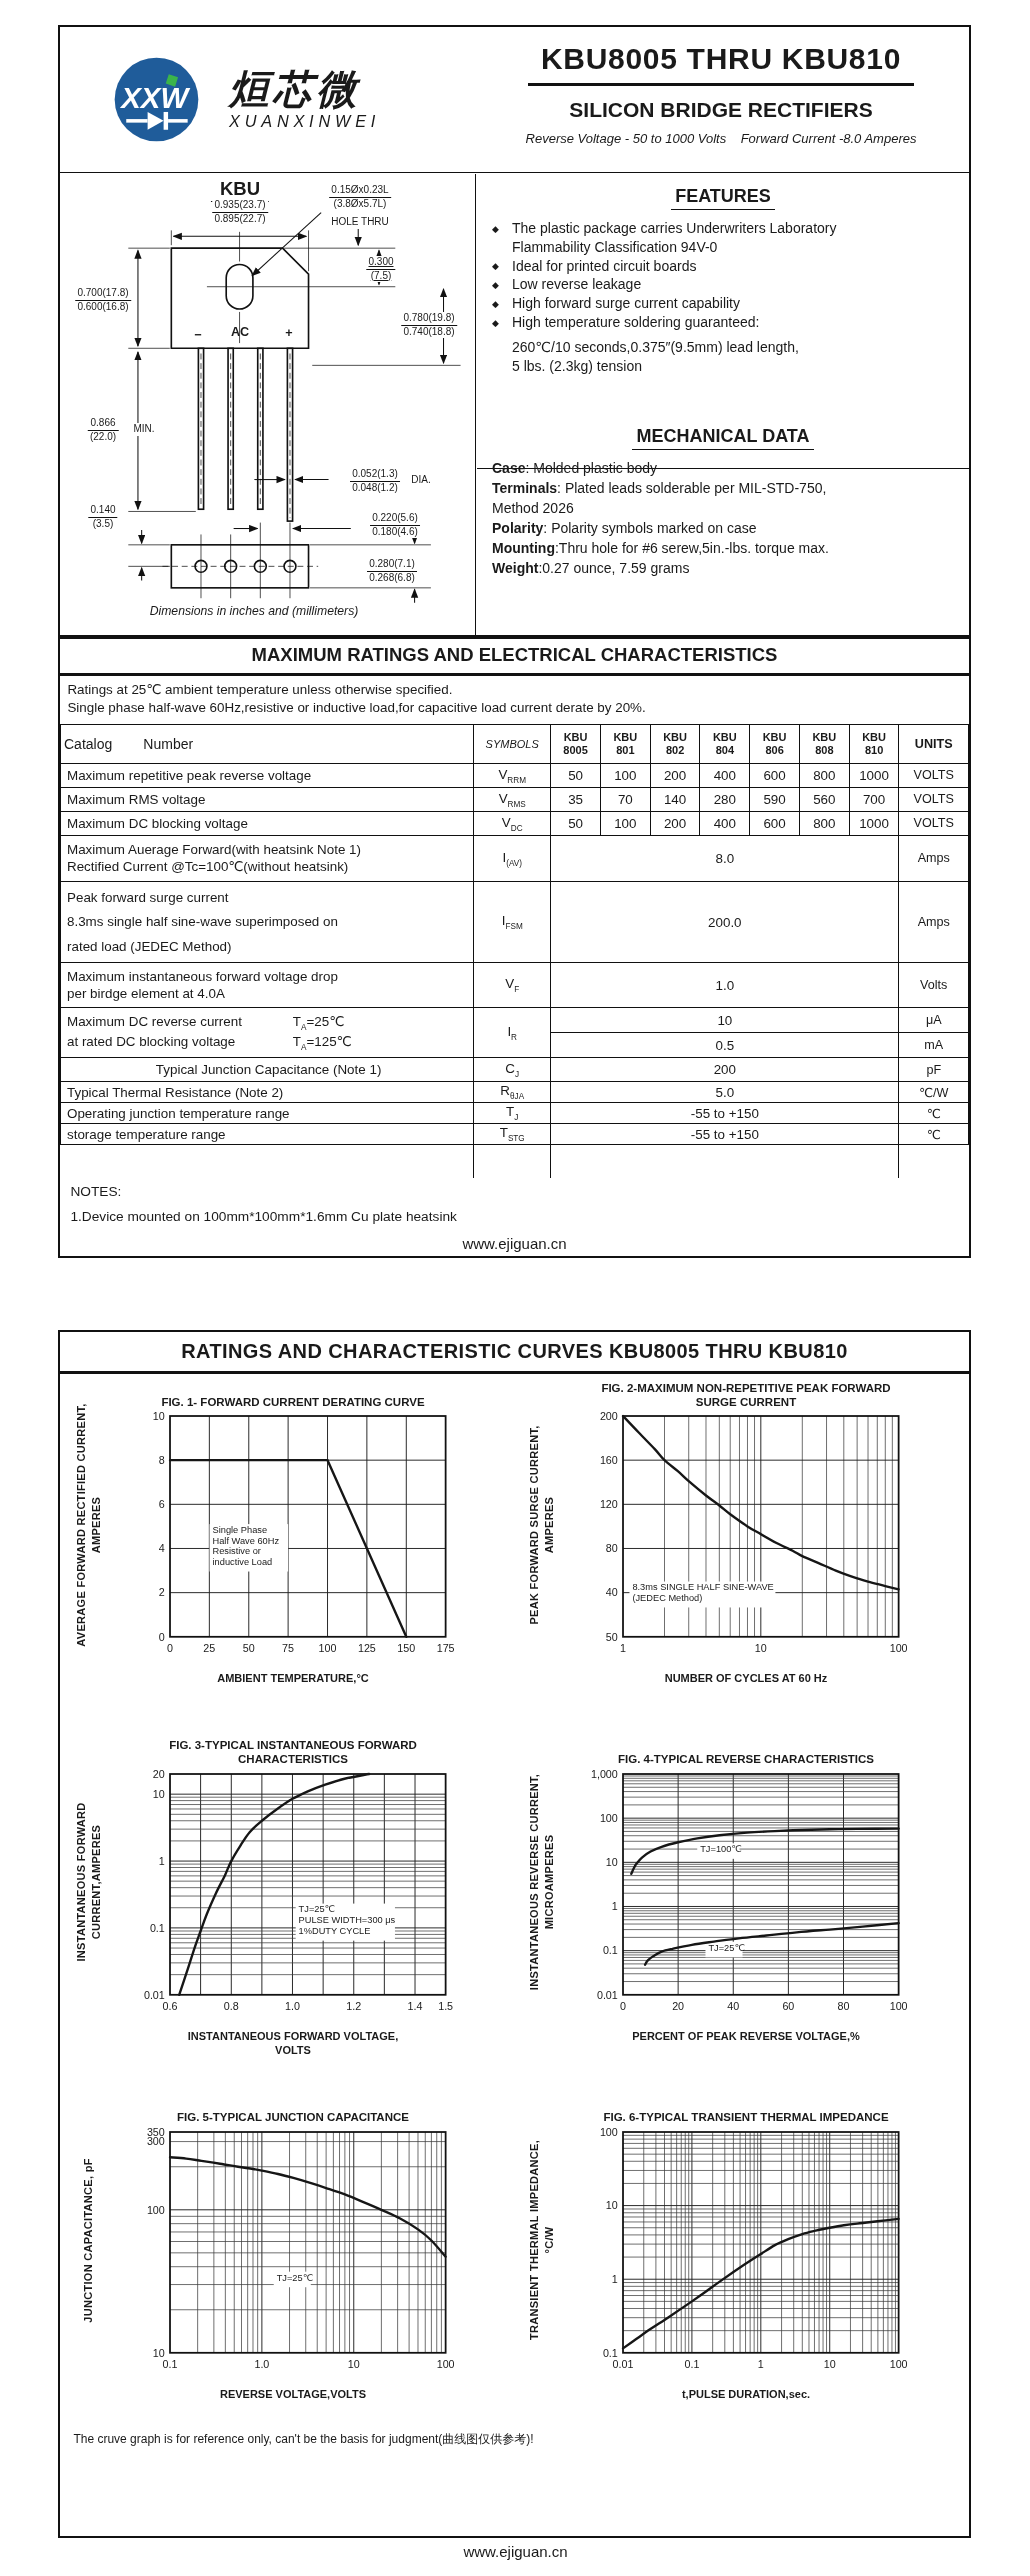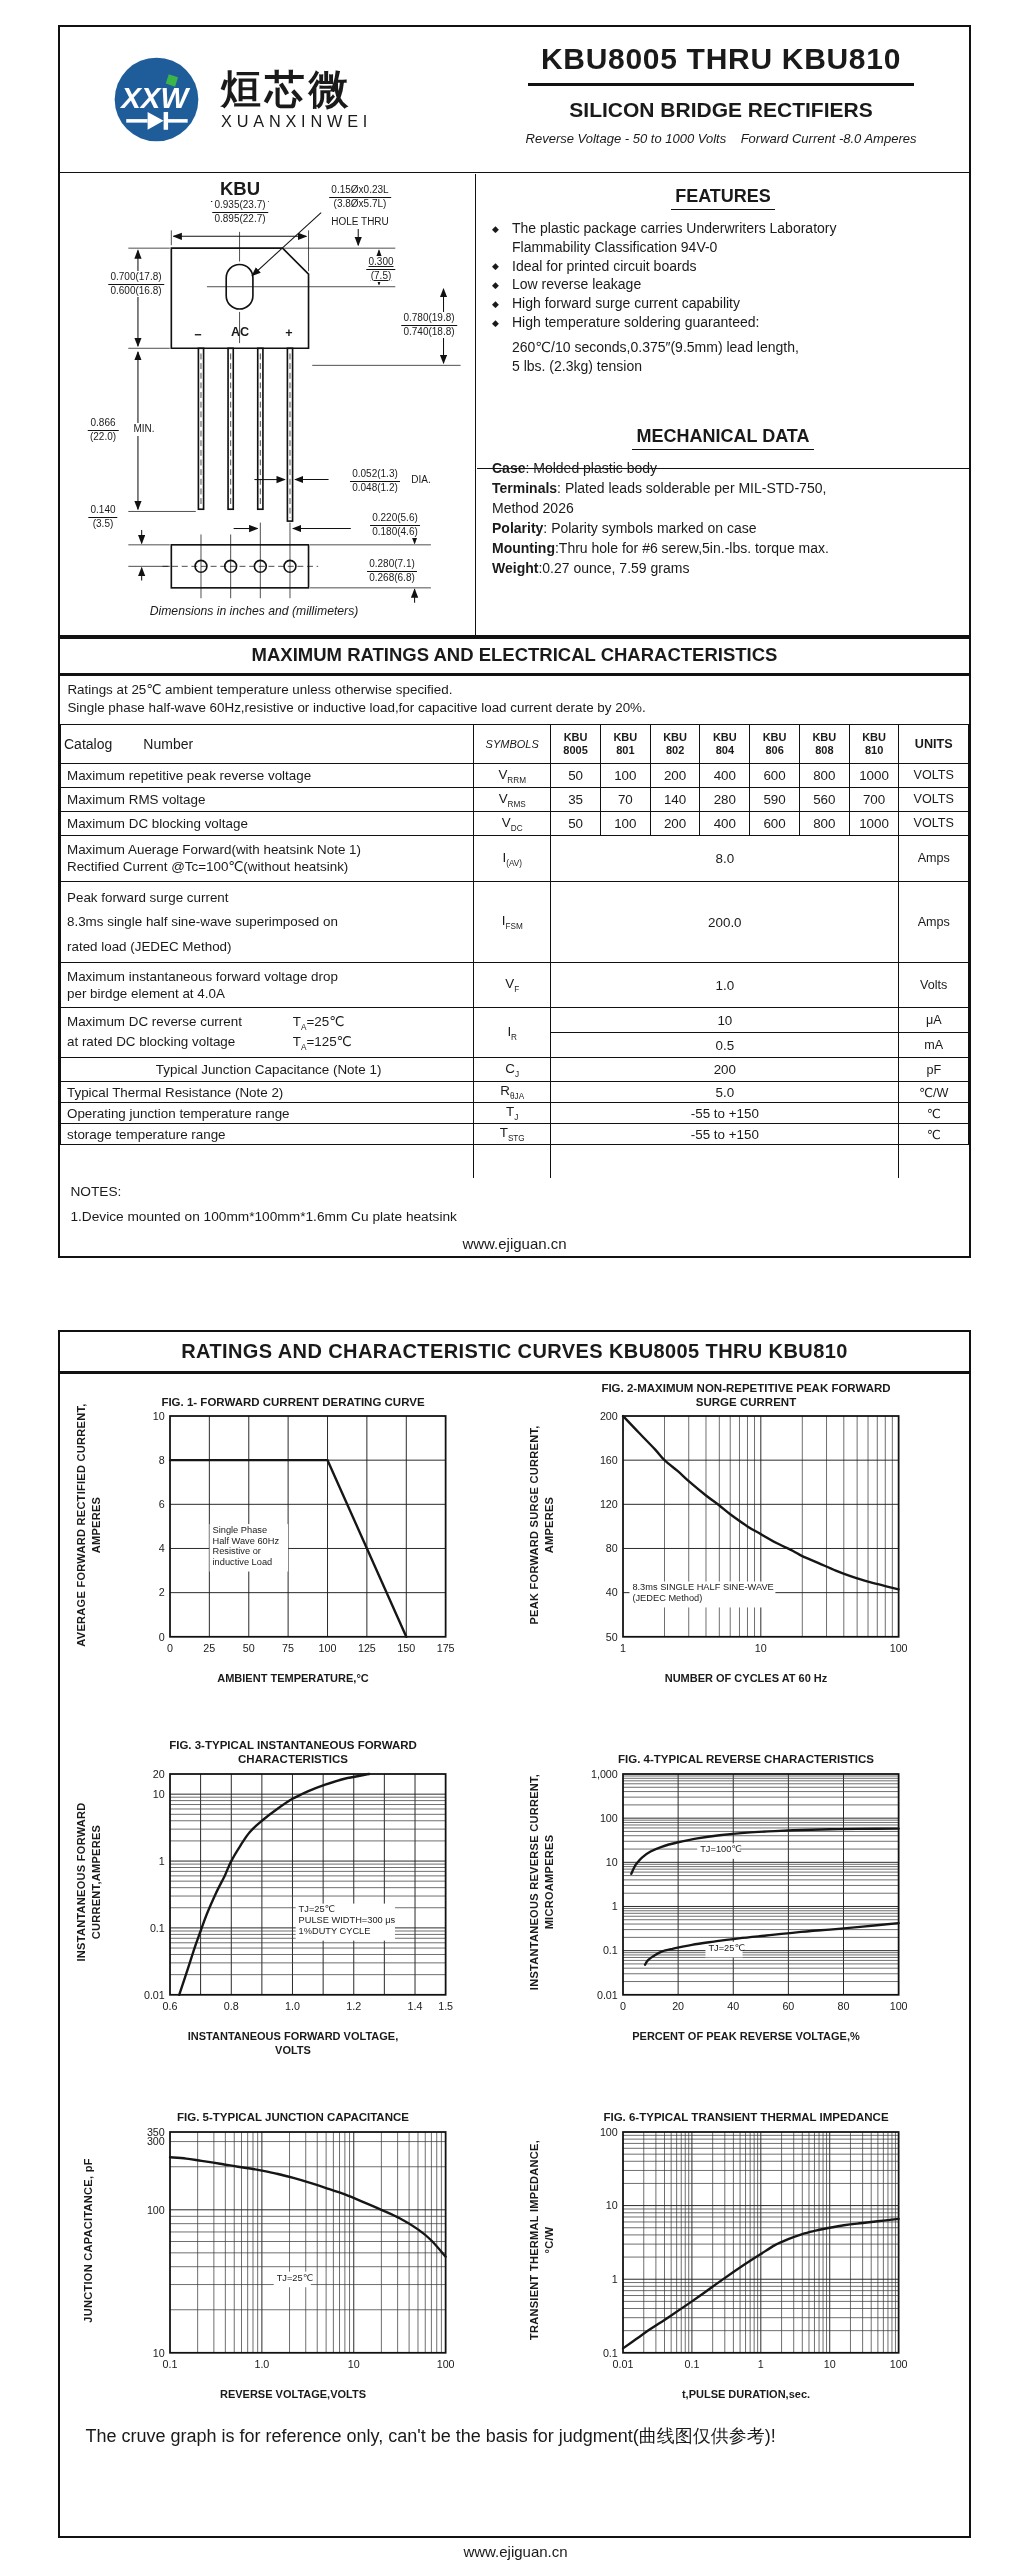--- a/index.html
+++ b/index.html
@@ -5,21 +5,21 @@
   html,body{margin:0;padding:0;background:#fff;}
   .sheet{position:relative;width:1031px;height:2576px;background:#fff;overflow:hidden;
          font-family:"Liberation Sans","DejaVu Sans",sans-serif;color:#1a1a1a;}
   .page{position:absolute;background:#fff;border:2.2px solid #111;box-sizing:border-box;}
   #p1{left:58px;top:25px;width:913px;height:1233px;}
   #p2{left:58px;top:1330px;width:913px;height:1208px;}
   
   .hdr{display:flex;height:145px;border-bottom:1.5px solid #111;}
   .logo{width:413px;display:flex;align-items:center;padding-left:52px;box-sizing:border-box;}
   .logo-mark{width:89px;height:89px;flex:0 0 auto;}
-  .logo-text{margin-left:20px;}
+  .logo-text{margin-left:28px;font-style:italic;}
   .logo-cn{font-size:40px;font-weight:bold;letter-spacing:3.7px;line-height:1.05;}
   .logo-en{font-size:16.3px;letter-spacing:4.8px;margin-top:2.2px;}
   .titlebox{flex:1;text-align:center;padding-top:15px;}
   .doc-title{font-size:30px;font-weight:bold;letter-spacing:0.7px;}
   .title-rule{width:78%;height:3px;background:#111;margin:7.4px auto 0;}
   .doc-sub{font-size:21px;font-weight:bold;margin-top:12px;}
   .doc-tag{font-size:13px;font-style:italic;margin-top:8.2px;white-space:pre;}
   
   .drawcell{position:absolute;left:0;top:147px;width:415px;height:461px;border-right:1.5px solid #111;}
   .drawcell svg{position:absolute;left:0;top:0;}
@@ -82,21 +82,21 @@
   .fig-title{min-height:33px;display:flex;flex-direction:column;justify-content:flex-end;text-align:center;
              font-weight:bold;font-size:11.5px;line-height:14px;padding-bottom:1.5px;}
   svg.plot{display:block;}
   .fig-xlab{text-align:center;font-weight:bold;font-size:11px;line-height:14px;margin-top:3px;}
   .gl{stroke:#3c3c3c;stroke-width:1;}
   .glM{stroke:#222;stroke-width:1.3;}
   .pborder{fill:none;stroke:#111;stroke-width:2.4;}
   .curve{fill:none;stroke:#161616;stroke-width:3.2;stroke-linecap:round;}
   .tick{font-size:14.5px;fill:#1a1a1a;}
   .ann{font-size:12.5px;fill:#1a1a1a;}
-  .p2disc{position:absolute;left:13.4px;bottom:88px;font-size:18px;margin-left:12px;}
+  .p2disc{position:absolute;left:13.4px;bottom:88px;font-size:12px;}
   .p2foot{position:absolute;left:0;top:2543px;width:100%;text-align:center;font-size:15px;}
   
   .dimln{stroke:#111;stroke-width:1.4;fill:none;}
   .thin{stroke:#111;stroke-width:1;fill:none;}
   .dash{stroke:#111;stroke-width:1;stroke-dasharray:8 5;fill:none;}
   .body{stroke:#111;stroke-width:2.2;fill:none;}
 </style>
 </head>
 <body>
 
@@ -199,21 +199,21 @@
           <div class="dim draw-title" style="left: 180px; top: 3px;">KBU</div>
           <div class="dim" style="left: 180px; top: 25px;">
             <div class="ft">0.935(23.7)</div>
             <div class="fb">0.895(22.7)</div>
           </div>
           <div class="dim" style="left: 300px; top: 10.4px;">
             <div class="ft">0.15Øx0.23L</div>
             <div class="fb">(3.8Øx5.7L)</div>
           </div>
           <div class="dim" style="left: 300px; top: 42px;">HOLE THRU</div>
-          <div class="dim" style="left: 43px; top: 97px; margin-left: 33px;">
+          <div class="dim" style="left: 43px; top: 113px;">
             <div class="ft">0.700(17.8)</div>
             <div class="fb">0.600(16.8)</div>
           </div>
           <div class="dim" style="left: 321px; top: 82px; text-decoration: underline;">
             <div class="ft">0.300</div>
             <div class="fb">(7.5)</div>
           </div>
           <div class="dim" style="left: 369px; top: 138px;">
             <div class="ft">0.780(19.8)</div>
             <div class="fb">0.740(18.8)</div>

